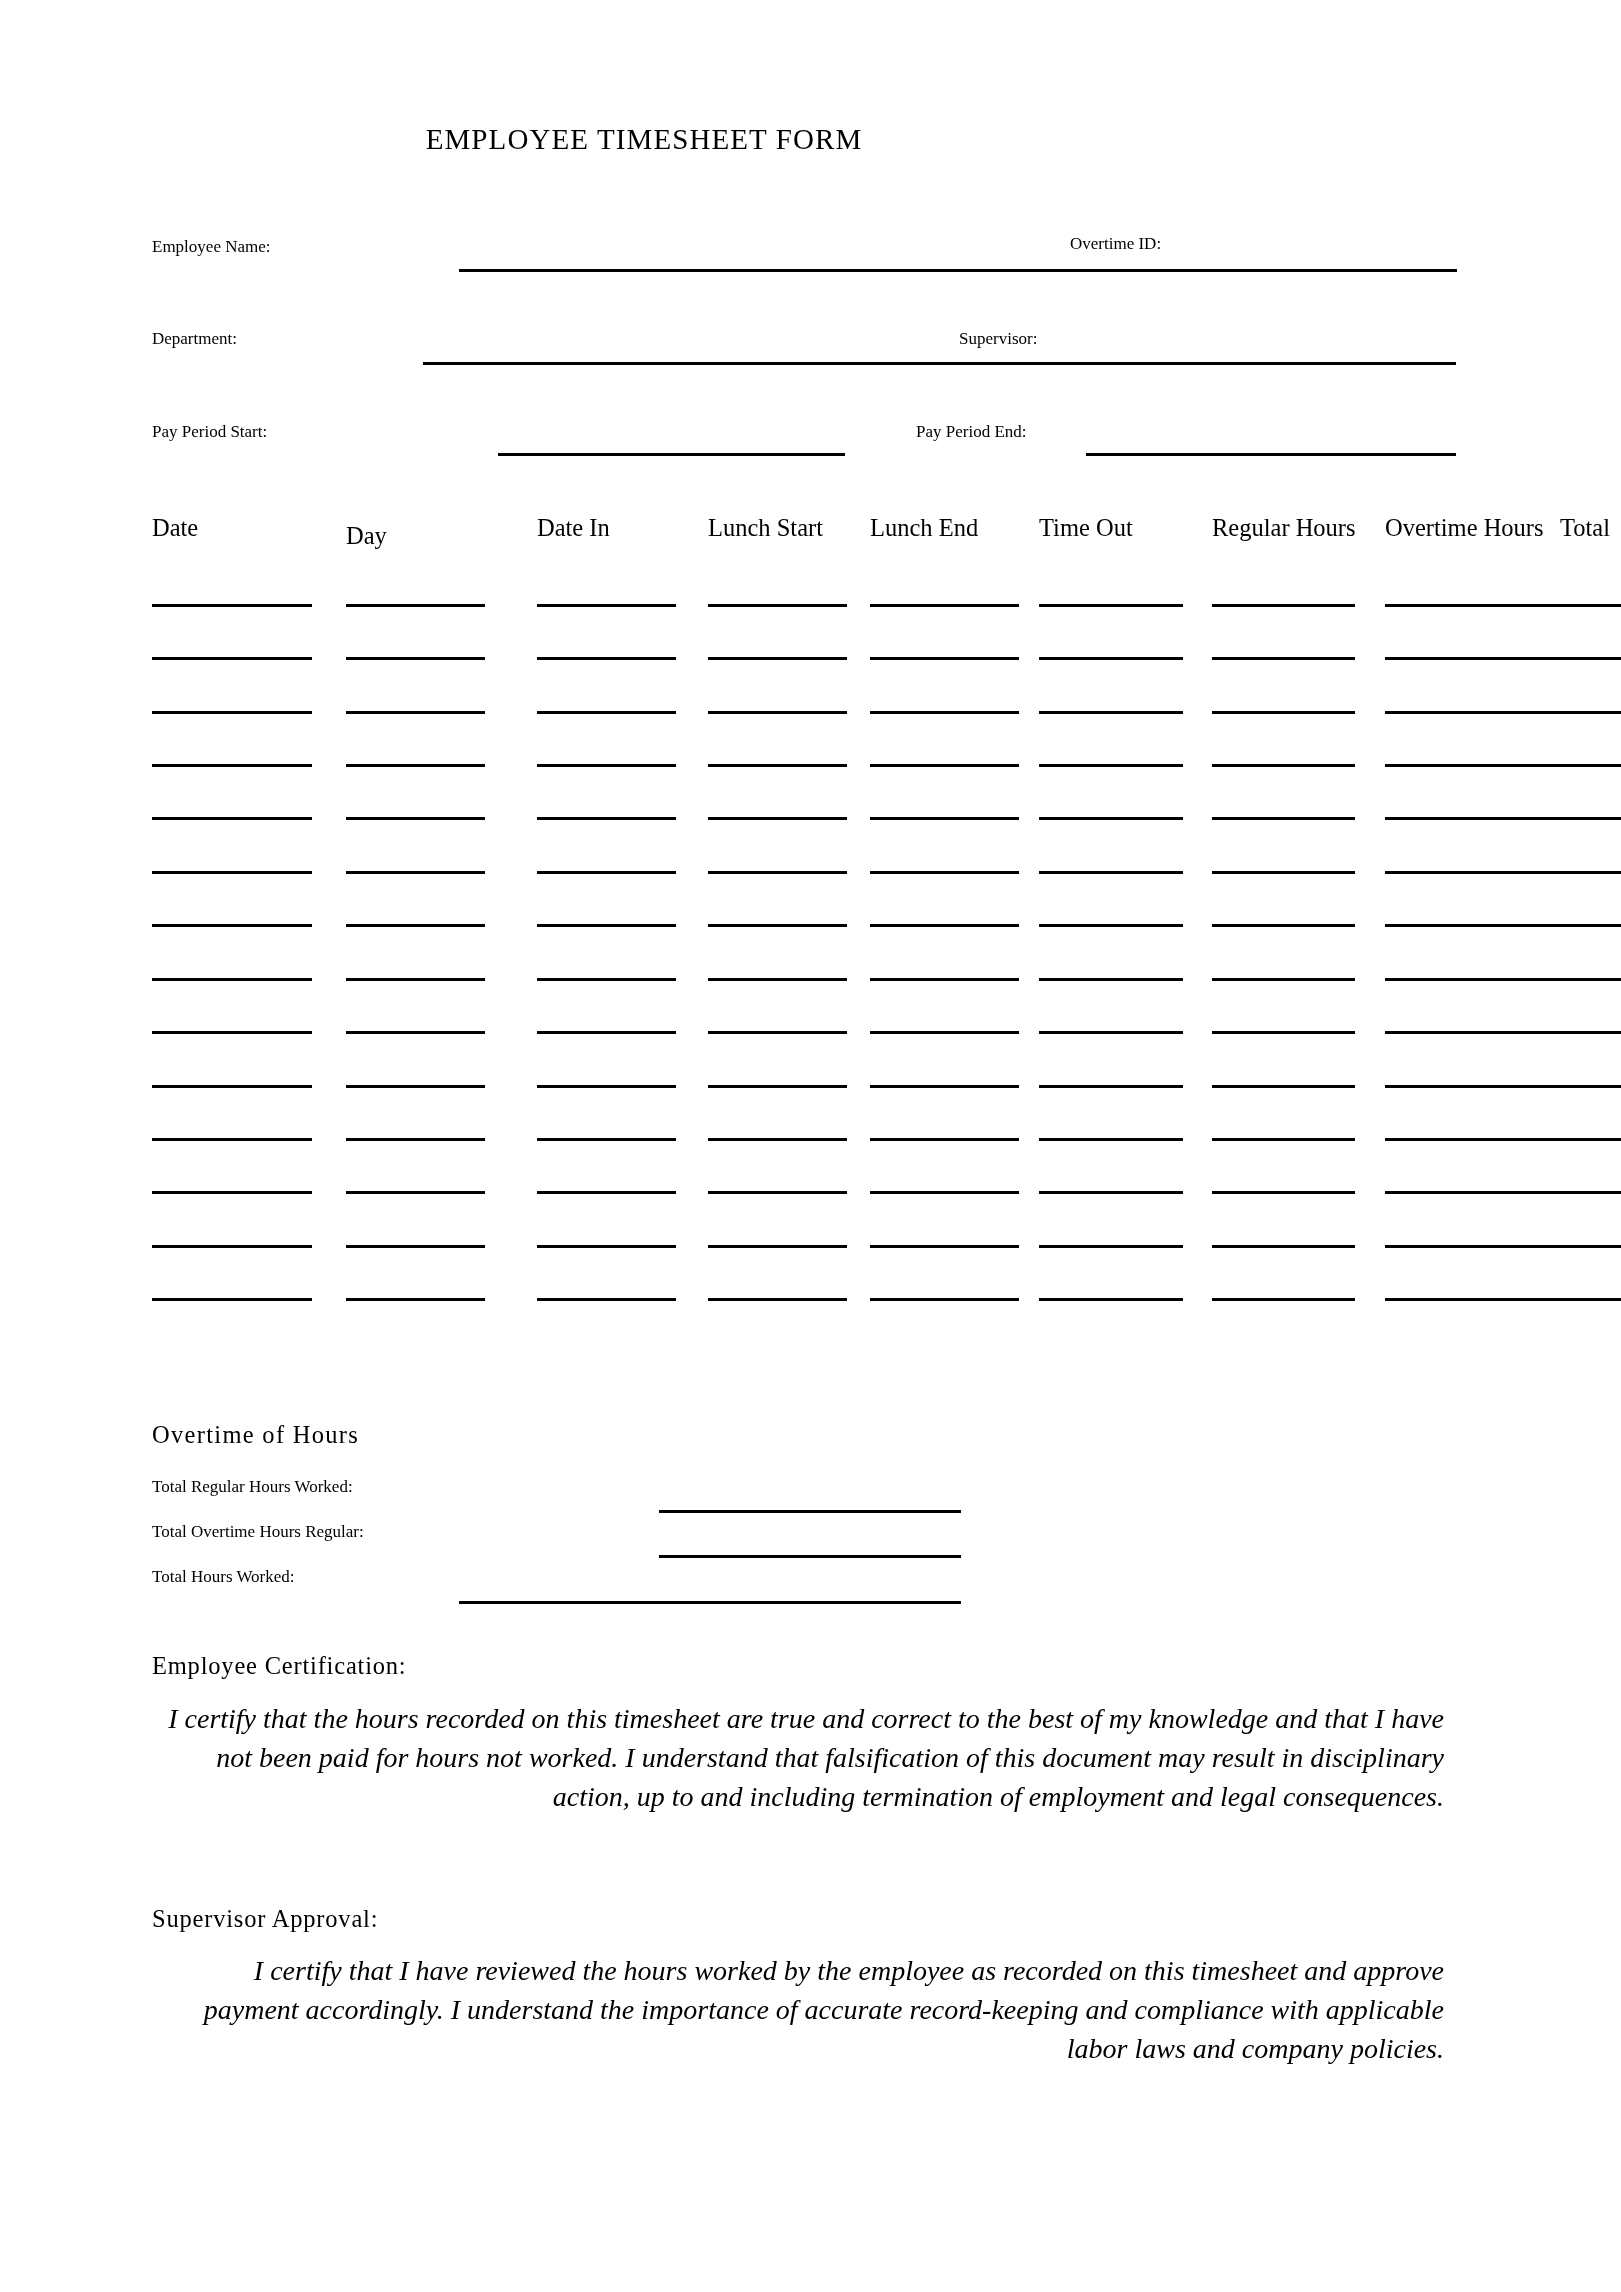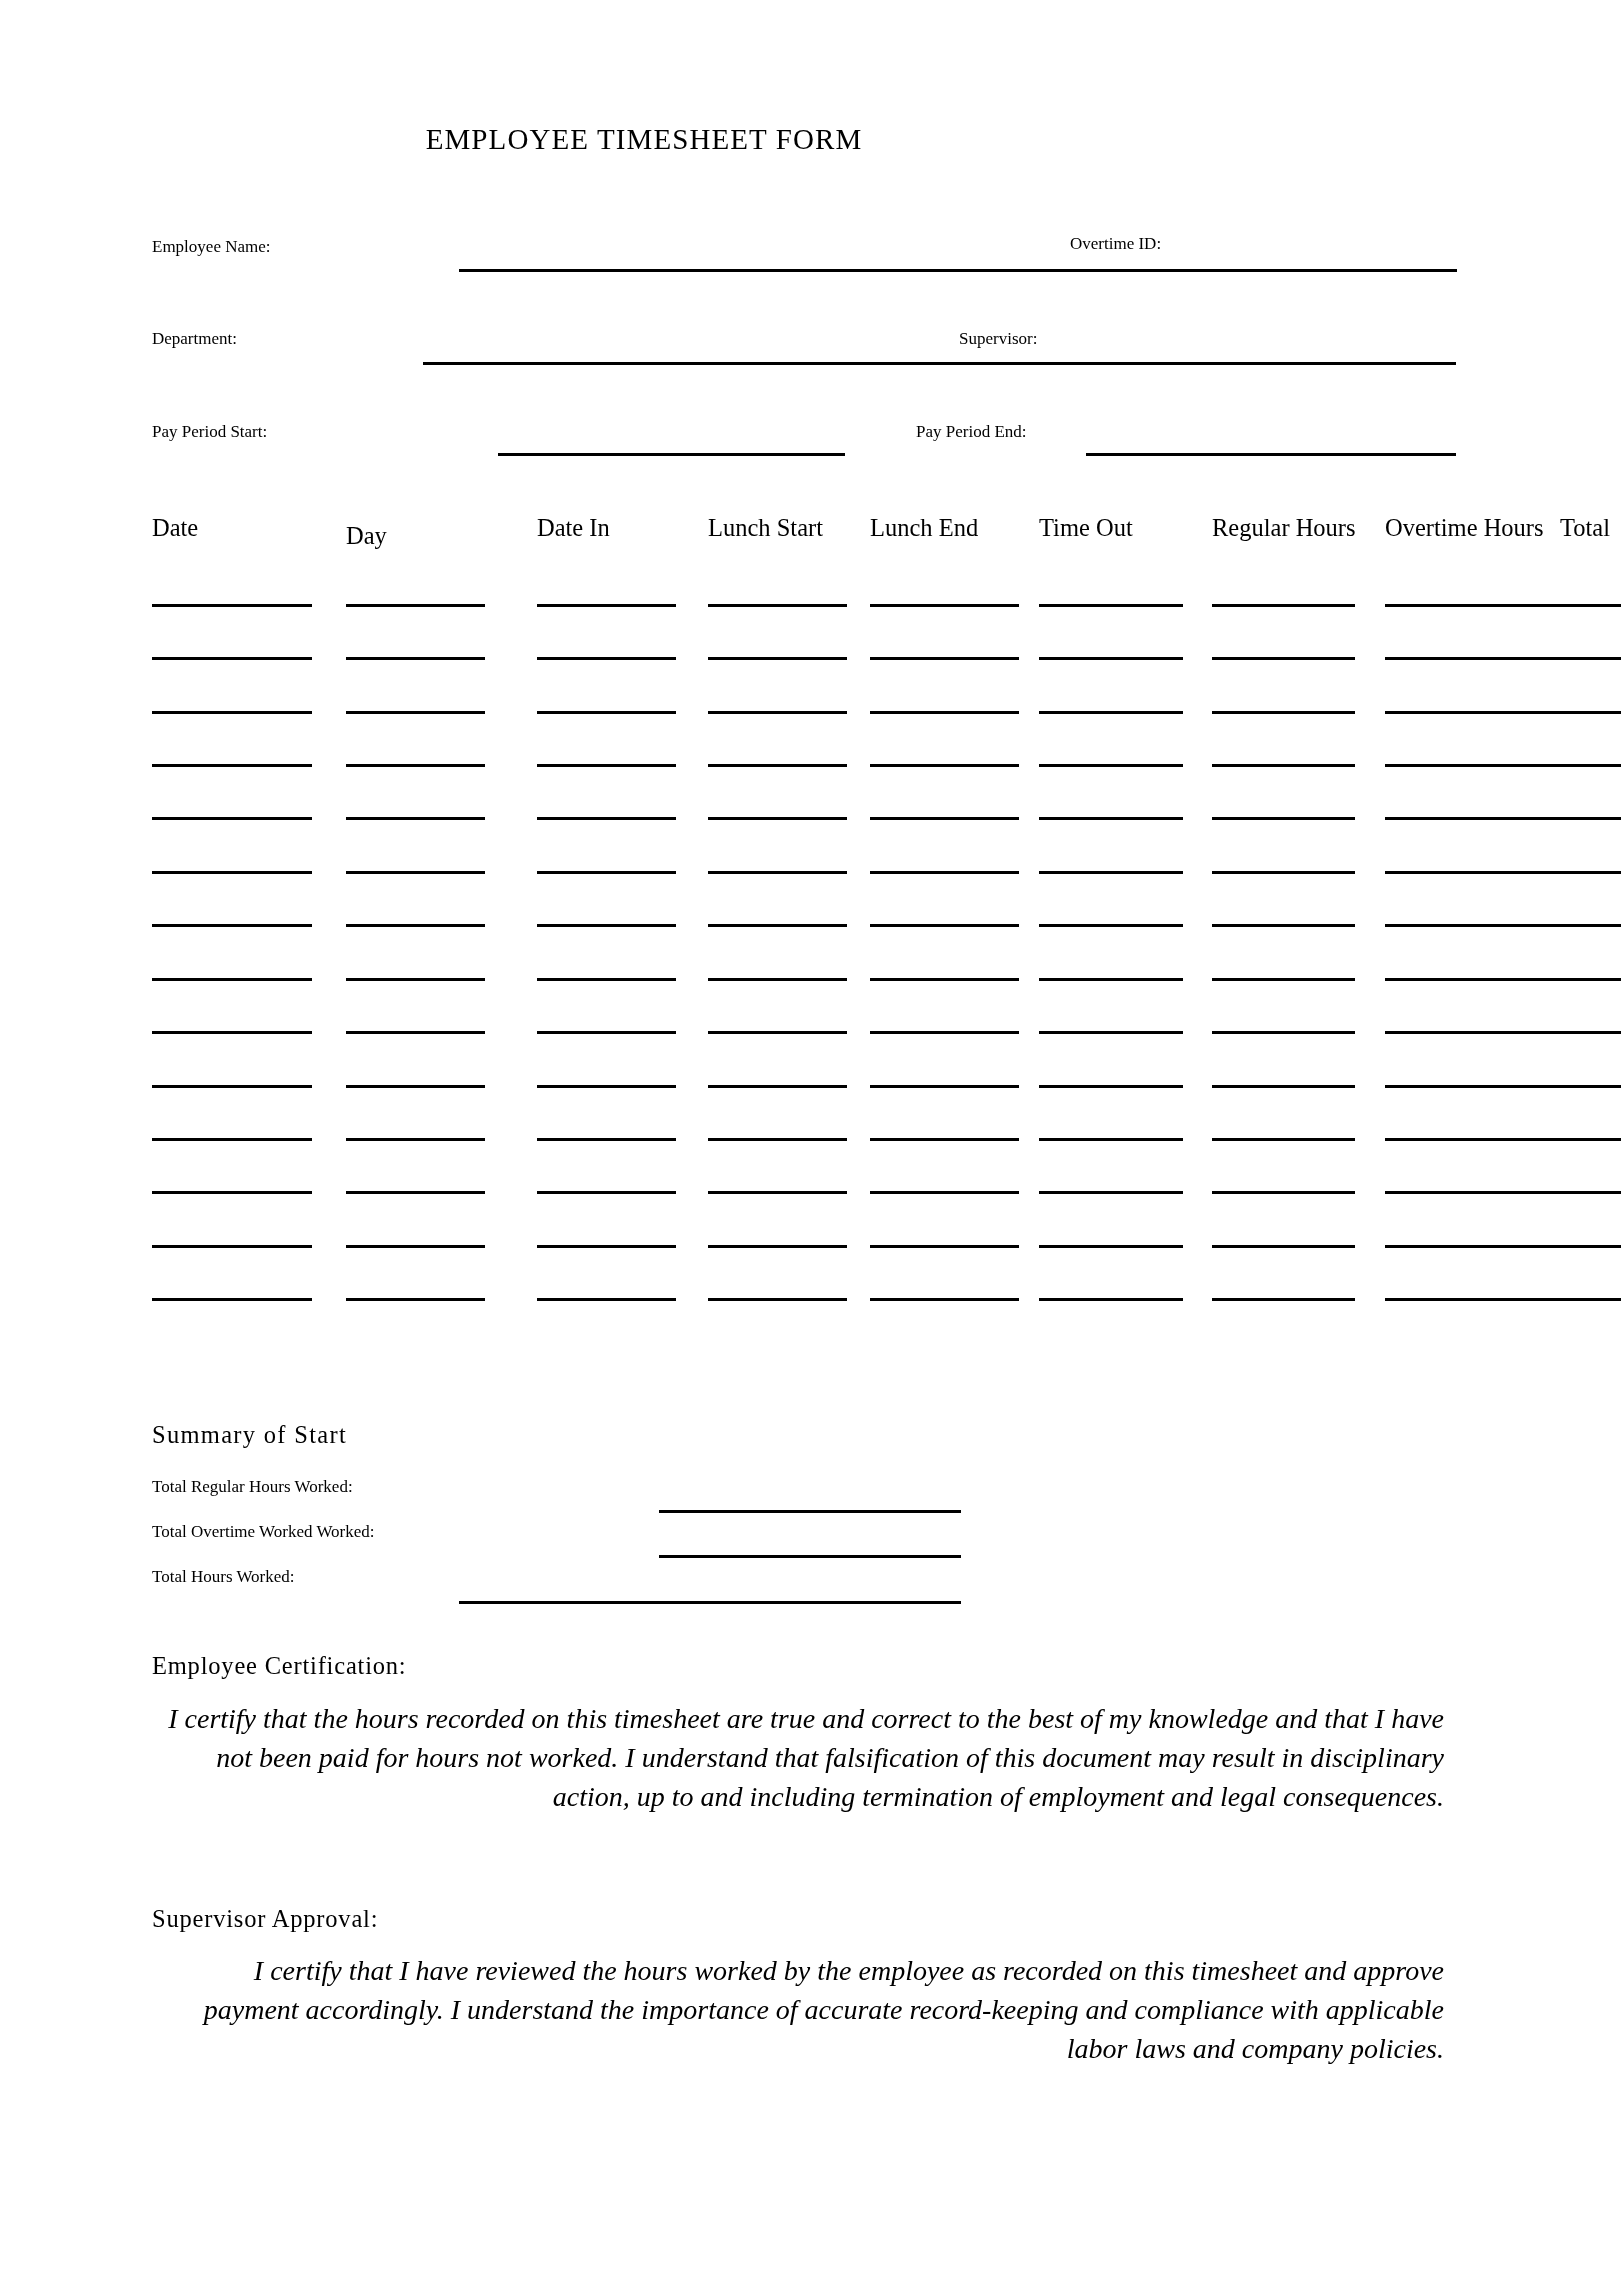--- a/index.html
+++ b/index.html
@@ -261,24 +261,24 @@
         <div class="cell-rule" style="left: 346px; width: 139px; top: 1298px;"></div>
         <div class="cell-rule" style="left: 537px; width: 139px; top: 1298px;"></div>
         <div class="cell-rule" style="left: 708px; width: 139px; top: 1298px;"></div>
         <div class="cell-rule" style="left: 870px; width: 149px; top: 1298px;"></div>
         <div class="cell-rule" style="left: 1039px; width: 144px; top: 1298px;"></div>
         <div class="cell-rule" style="left: 1212px; width: 143px; top: 1298px;"></div>
         <div class="cell-rule" style="left: 1385px; width: 236px; top: 1298px;"></div>
       </div>
     </div>
 
-  <div class="summary-head" style="left:152px; top:1423px;">Summary of Start</div>
+  <div class="summary-head" style="left:152px; top:1423px;">Overtime of Hours</div>
 
   <div class="lbl" style="left:152px; top:1478px;">Total Regular Hours Worked:</div>
-  <div class="lbl" style="left:152px; top:1523px;">Total Overtime Worked Worked:</div>
+  <div class="lbl" style="left:152px; top:1523px;">Total Overtime Hours Regular:</div>
   <div class="lbl" style="left:152px; top:1568px;">Total Hours Worked:</div>
 
   <div class="rule" style="left:659px; top:1510px; width:302px;"></div>
   <div class="rule" style="left:659px; top:1555px; width:302px;"></div>
   <div class="rule" style="left:459px; top:1601px; width:502px;"></div>
 
   <div class="lbl" style="left:670px; top:1478px; font-size:23.5px;"></div>
   <div class="lbl" style="left:670px; top:1523px; font-size:23.5px;"></div>
   <div class="lbl" style="left:470px; top:1568px; font-size:23.5px;"></div>
 

